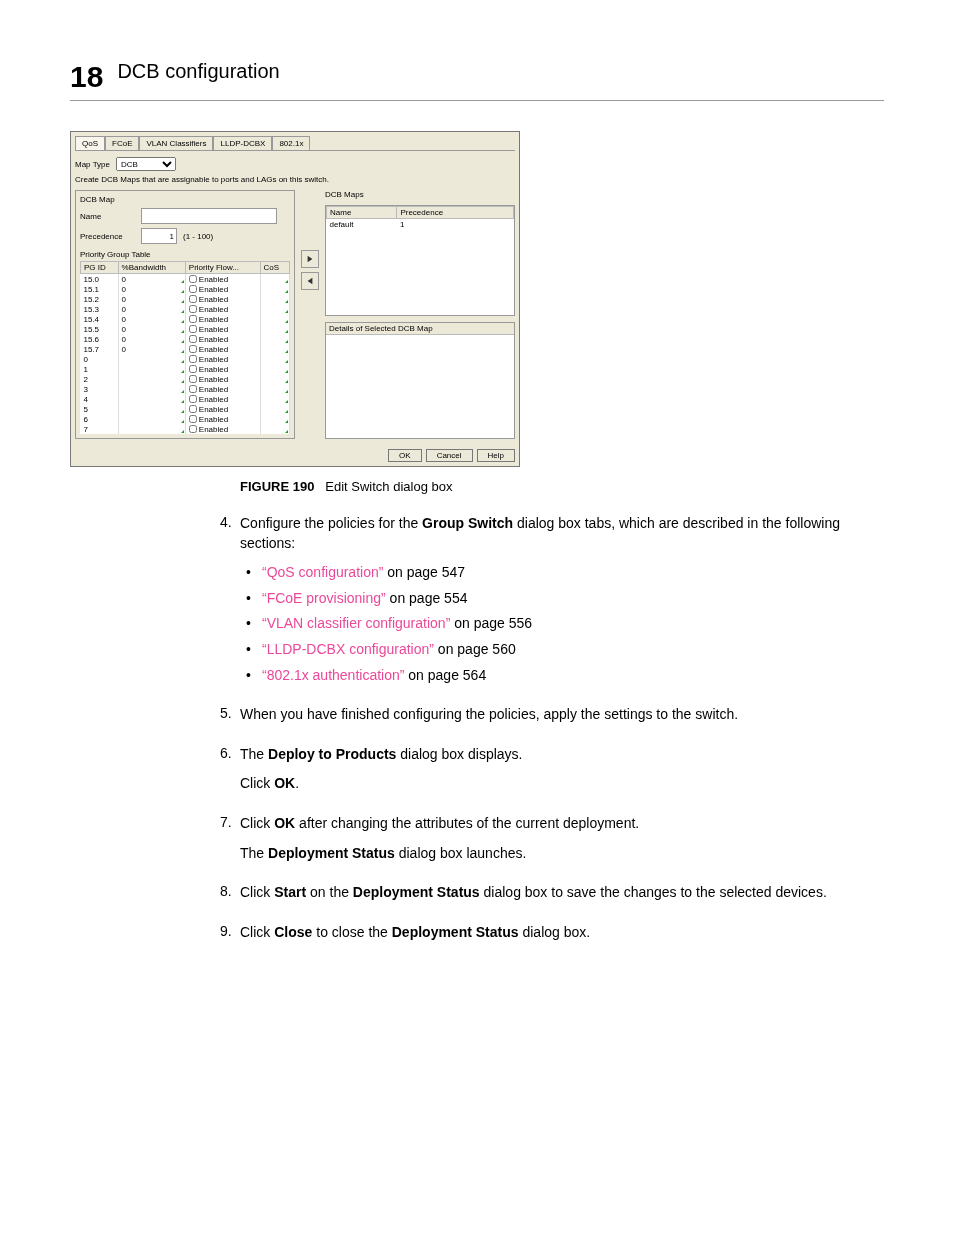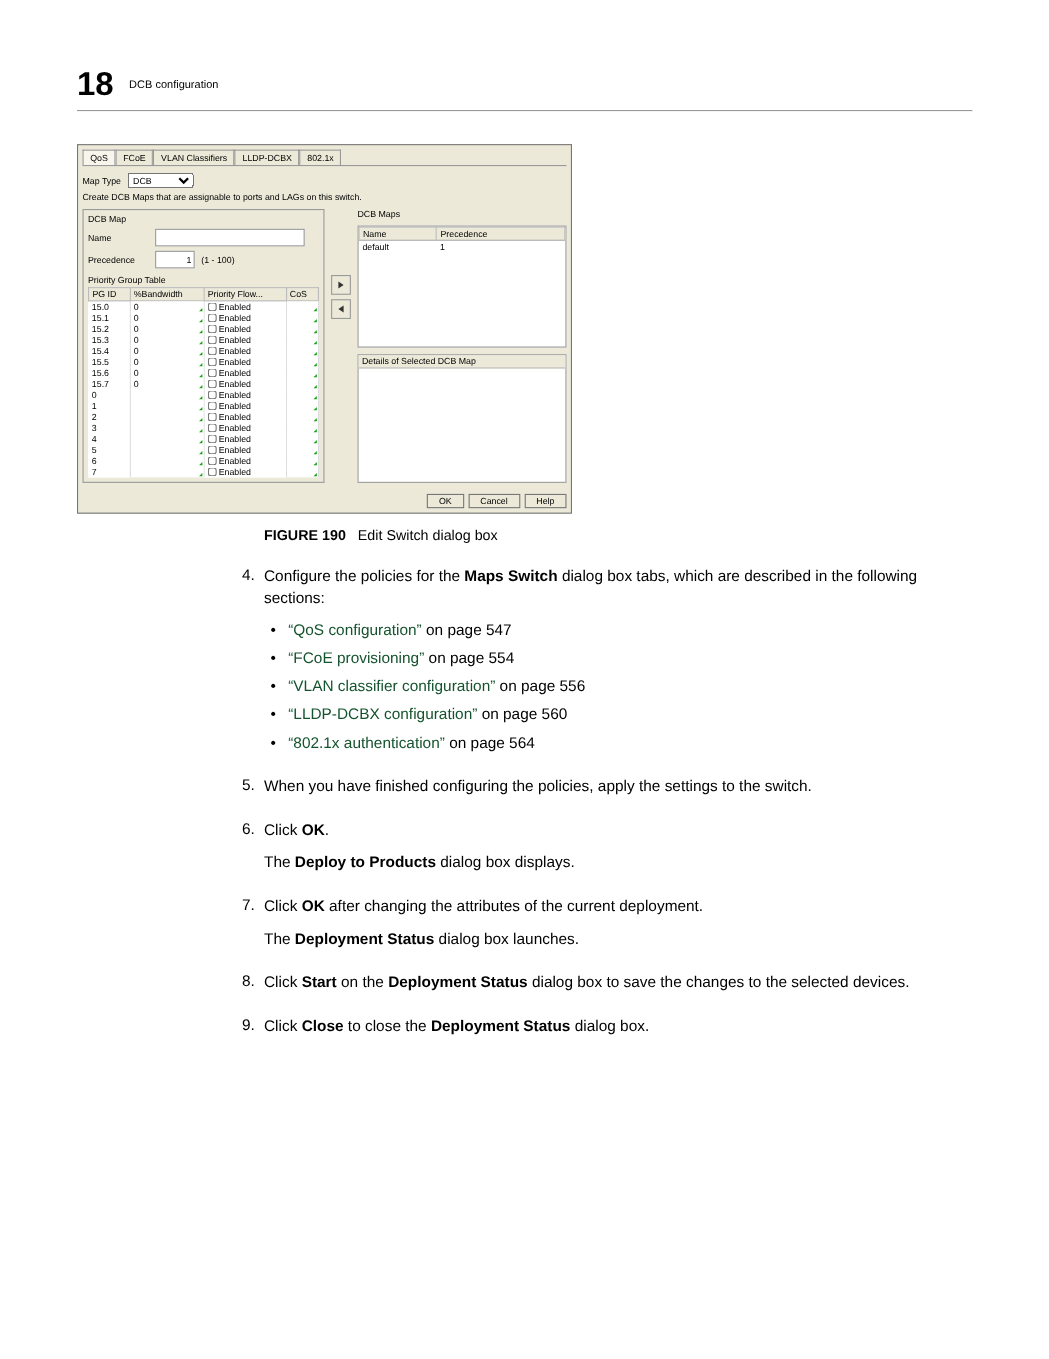--- a/index.html
+++ b/index.html
@@ -7,32 +7,32 @@
     margin: 0;
     padding: 60px 70px 60px 70px;
     font-size: 14px;
     color: #000;
     background: #fff;
     width: 954px;
     box-sizing: border-box;
   }
   .page-header {
     display: flex;
-    align-items: center;
+    align-items: flex-start;
     gap: 14px;
     border-bottom: 1px solid #999;
     padding-bottom: 6px;
     margin-bottom: 30px;
   }
   .page-number {
     font-size: 30px;
     font-weight: bold;
   }
   .page-title {
-    font-size: 10px;
+    font-size: 20px;
   }
   .figure-area {
     margin-bottom: 8px;
   }
   .dialog {
     width: 440px;
     border: 1px solid #777;
     background: #ece9d8;
     font-size: 8px;
     padding: 4px 4px 4px 4px;
@@ -258,21 +258,21 @@
     margin: 6px 0;
     position: relative;
     line-height: 1.4;
   }
   ul.sublist li::before {
     content: '•';
     position: absolute;
     left: -16px;
   }
   a.link {
-    color: #14532d;
+    color: #ec4899;
     text-decoration: none;
   }
   .note-box {
     border-top: 1px solid #000;
     border-bottom: 1px solid #000;
     padding: 4px 0 6px 0;
     margin: 4px 0 14px 0;
   }
   .note-box .note-label {
     font-weight: bold;
@@ -480,41 +480,41 @@
 </div>
 
 <div class="figure-caption">
   <b>FIGURE 190</b>&nbsp;&nbsp;&nbsp;<span>Edit Switch dialog box</span>
 </div>
 
 <ol class="steps">
   <li>
     <span class="num">4.</span>
     <div class="body">
-      <p><span>Configure the policies for the </span><b>Maps Switch</b><span> dialog box tabs, which are described in the following sections:</span></p>
+      <p><span>Configure the policies for the </span><b>Group Switch</b><span> dialog box tabs, which are described in the following sections:</span></p>
       <ul class="sublist" id="s4-links">
           <li><a class="link">“QoS configuration”</a><span> on page 547</span></li>
           <li><a class="link">“FCoE provisioning”</a><span> on page 554</span></li>
           <li><a class="link">“VLAN classifier configuration”</a><span> on page 556</span></li>
           <li><a class="link">“LLDP-DCBX configuration”</a><span> on page 560</span></li>
           <li><a class="link">“802.1x authentication”</a><span> on page 564</span></li>
         </ul>
     </div>
   </li>
   <li>
     <span class="num">5.</span>
     <div class="body">
       <p>When you have finished configuring the policies, apply the settings to the switch.</p>
     </div>
   </li>
   <li>
     <span class="num">6.</span>
     <div class="body">
+      <p><span>The </span><b>Deploy to Products</b><span> dialog box displays.</span></p>
       <p><span>Click </span><b>OK</b><span>.</span></p>
-      <p><span>The </span><b>Deploy to Products</b><span> dialog box displays.</span></p>
     </div>
   </li>
   <li>
     <span class="num">7.</span>
     <div class="body">
       <p><span>Click </span><b>OK</b><span> after changing the attributes of the current deployment.</span></p>
       <p><span>The </span><b>Deployment Status</b><span> dialog box launches.</span></p>
     </div>
   </li>
   <li>

